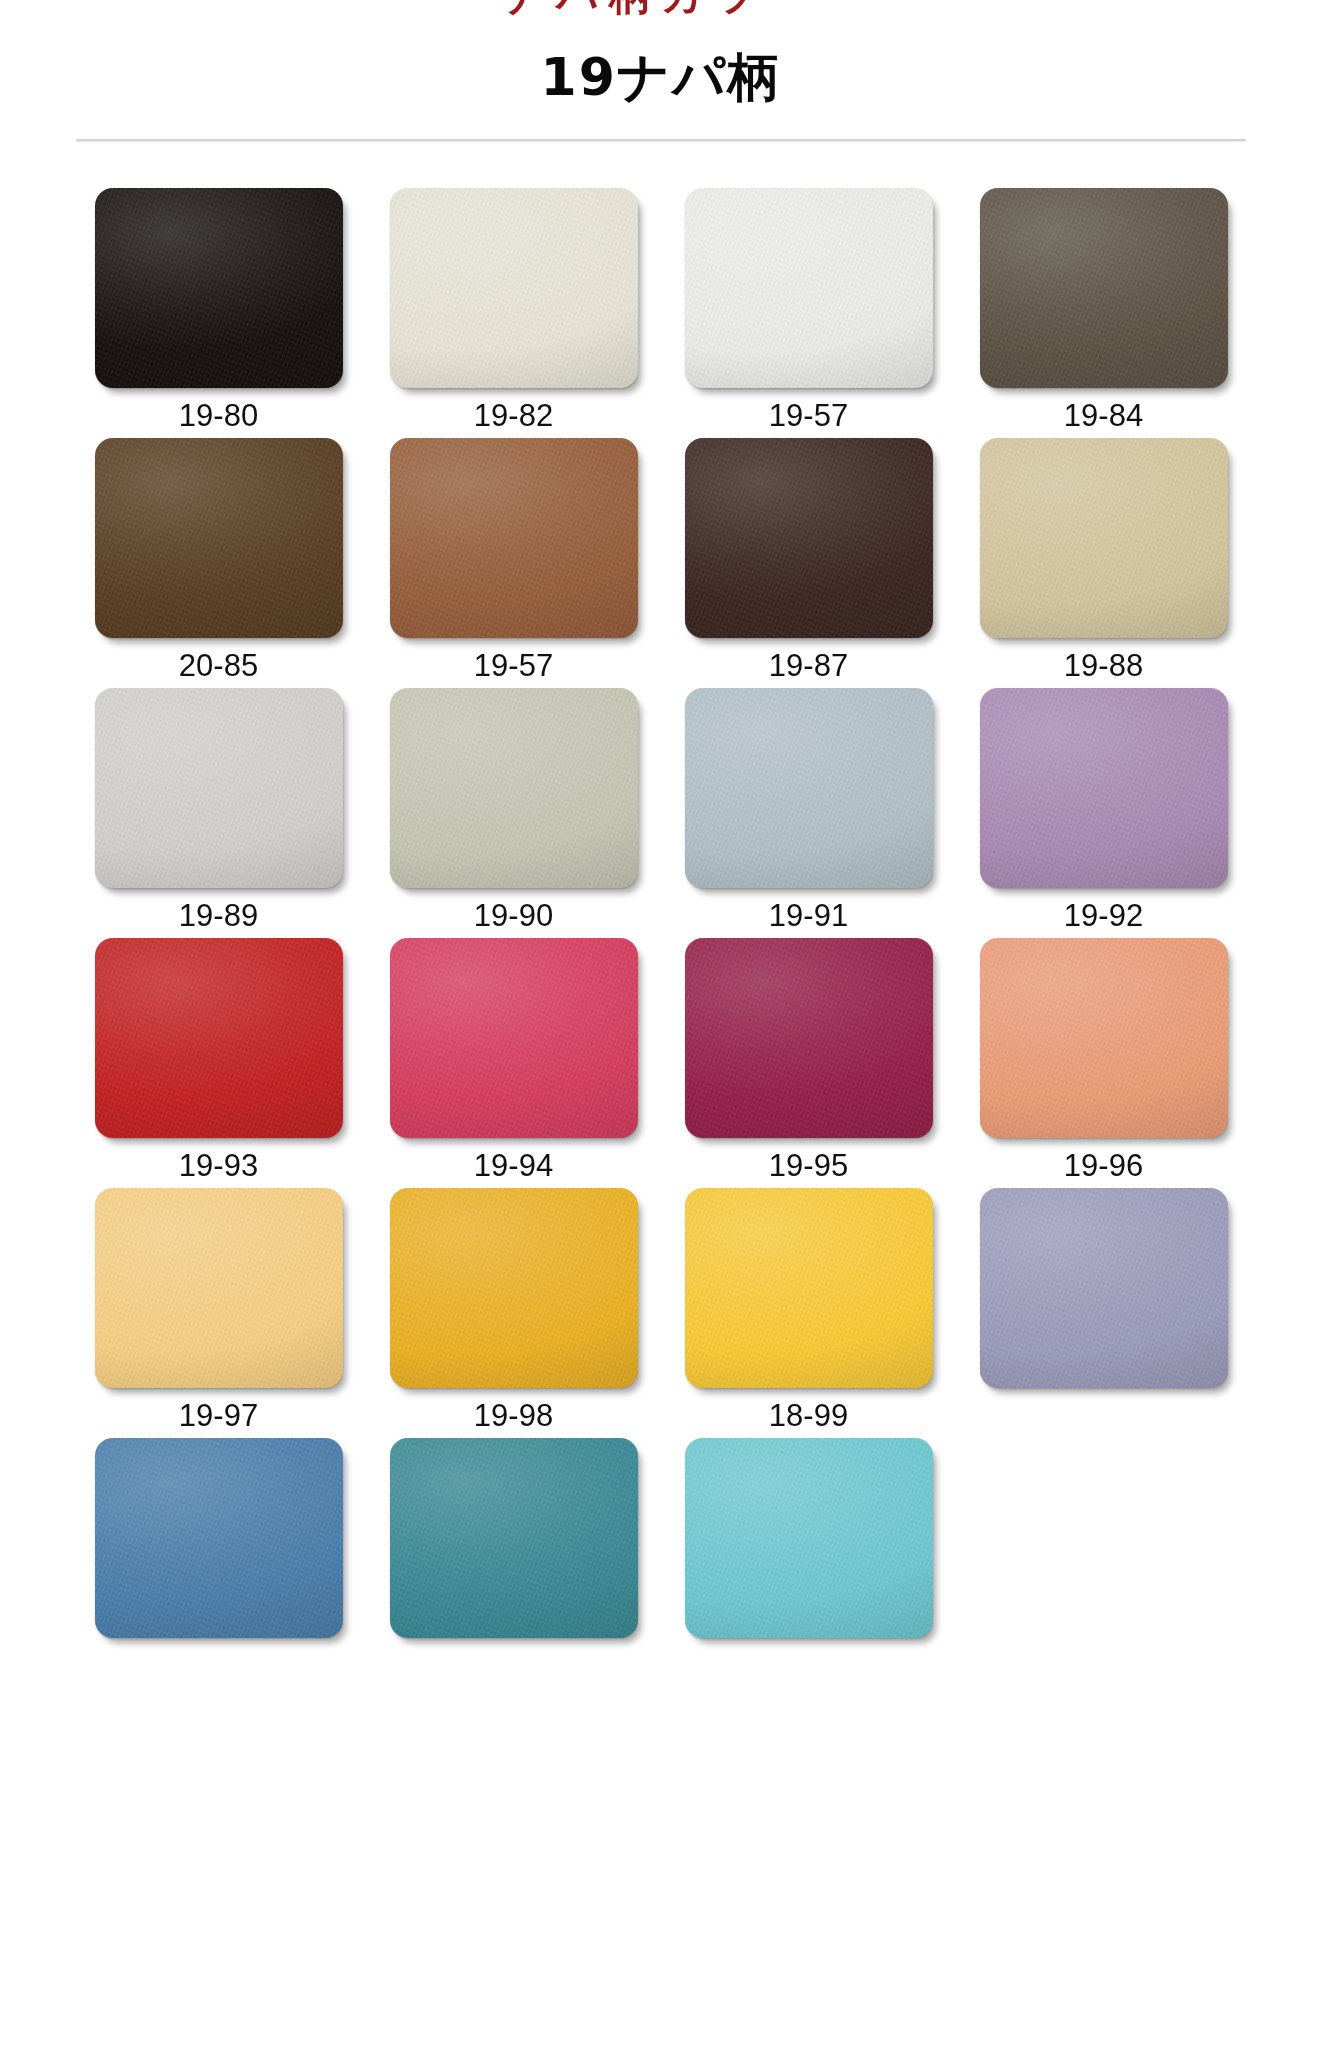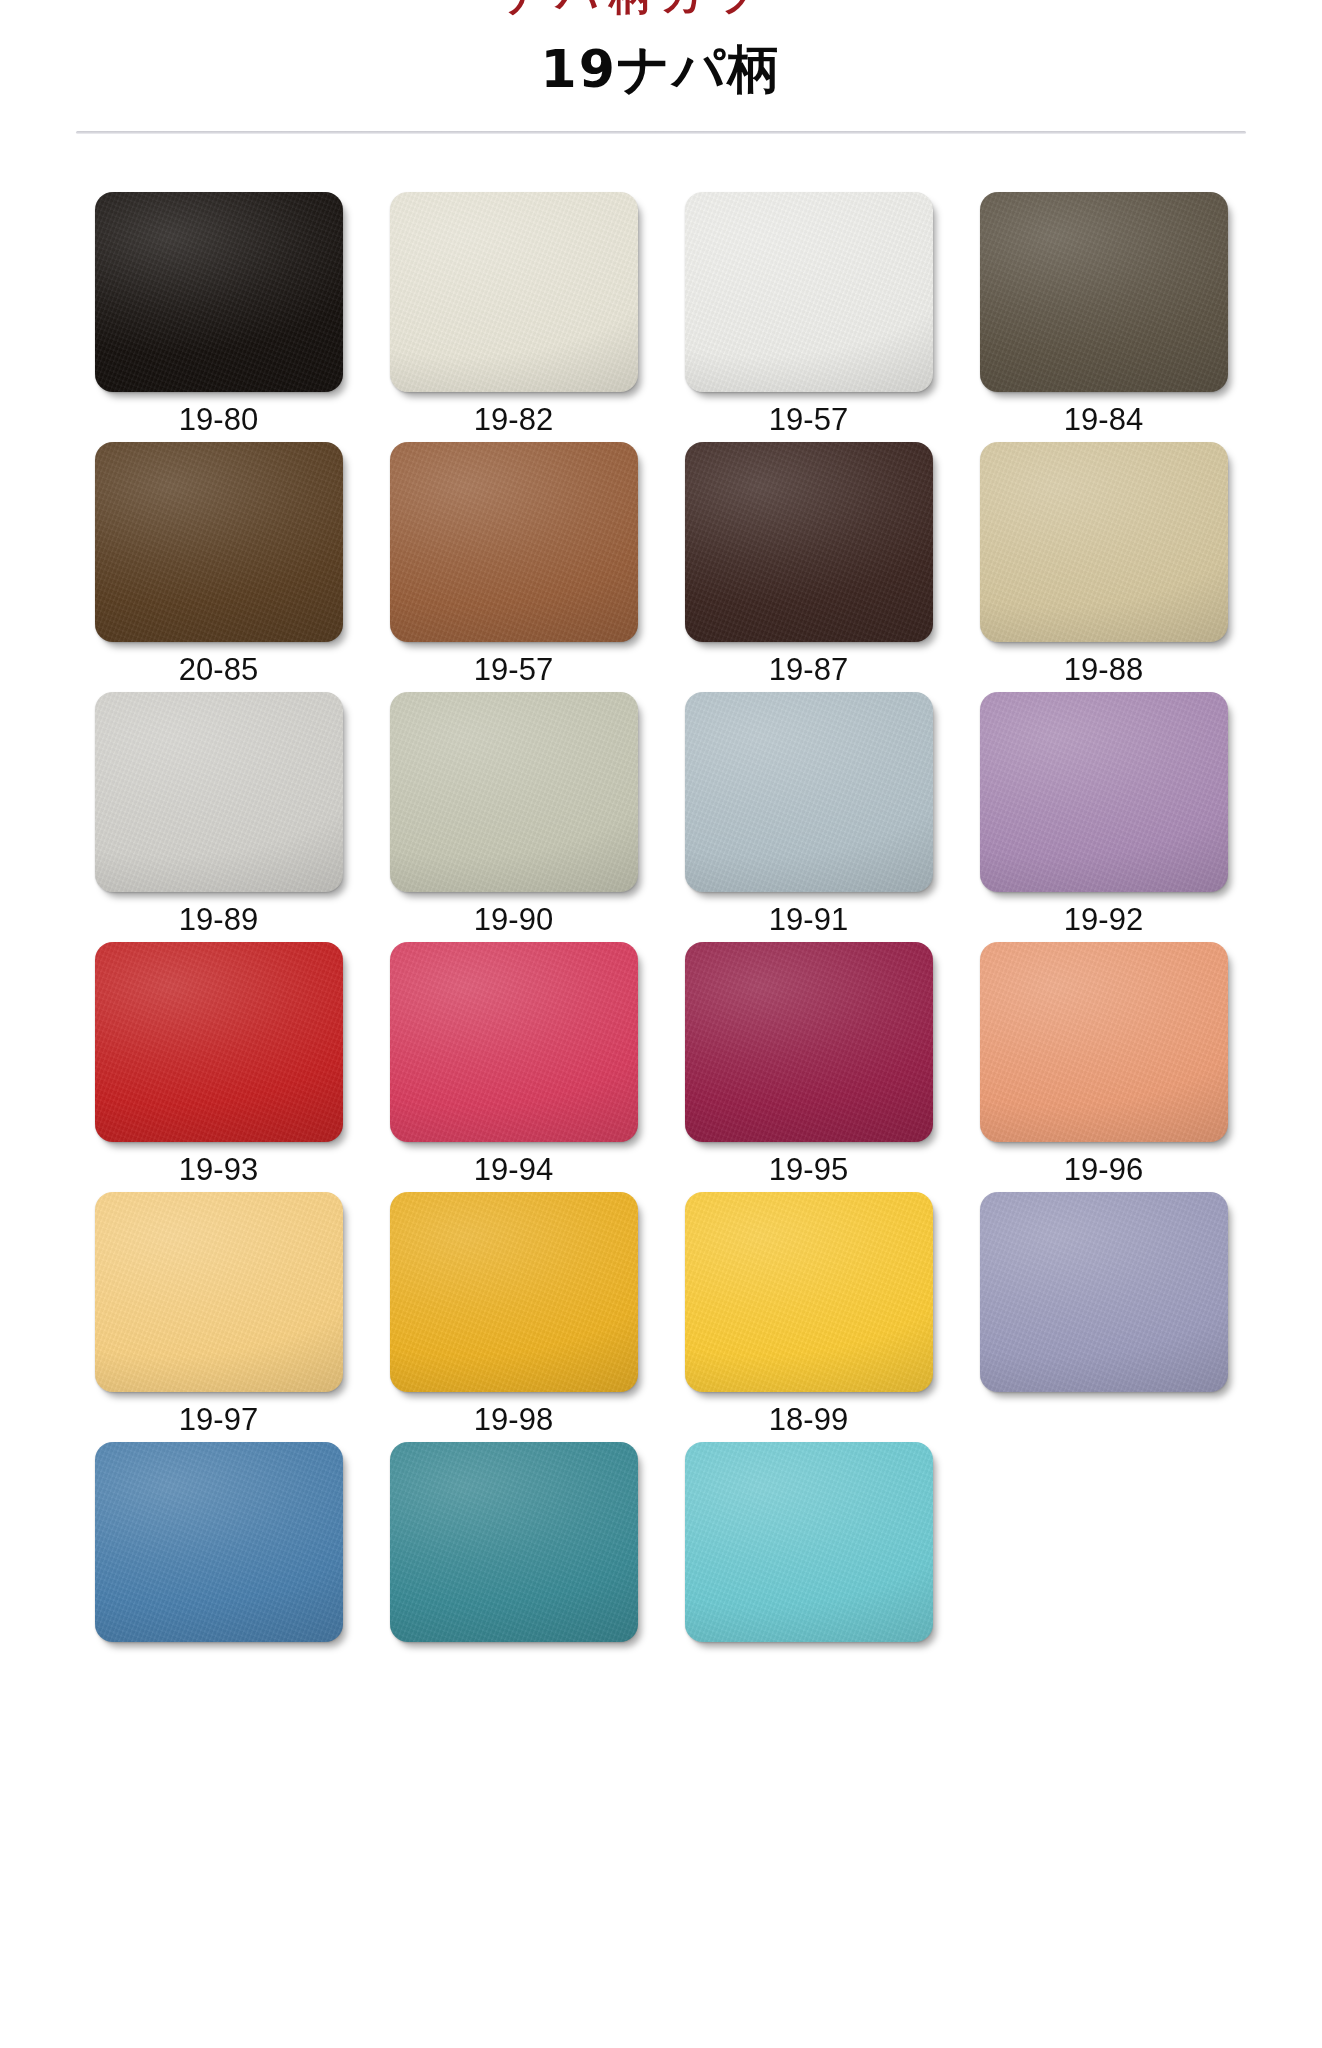--- a/index.html
+++ b/index.html
@@ -20,21 +20,21 @@
   .page {
     width: 1322px;
     height: 2048px;
     position: relative;
     background: #ffffff;
   }
 
   .header {
     width: 100%;
     position: relative;
-    padding-top: 4px;
+    padding-top: 12px;
     border-radius: 32px;
   }
 
   .red-kicker {
     position: absolute;
     top: -26px;
     left: 0;
     width: 100%;
     text-align: center;
     color: #9d1a1f;
@@ -66,21 +66,21 @@
   .rule {
     width: 1170px;
     height: 3px;
     margin: 18px auto 0 auto;
     background: linear-gradient(to bottom, #c9c9cf 0%, #d7d7dd 50%, #efeff2 100%);
     border-radius: 2px;
   }
 
   
   .grid {
-    margin: 12px auto;
+    margin: 0 auto;
     padding-top: 46px;
     width: 1180px;
     display: grid;
     grid-template-columns: repeat(4, 1fr);
     column-gap: 0px;
     row-gap: 0px;
   }
 
   .cell {
     width: 295px;

